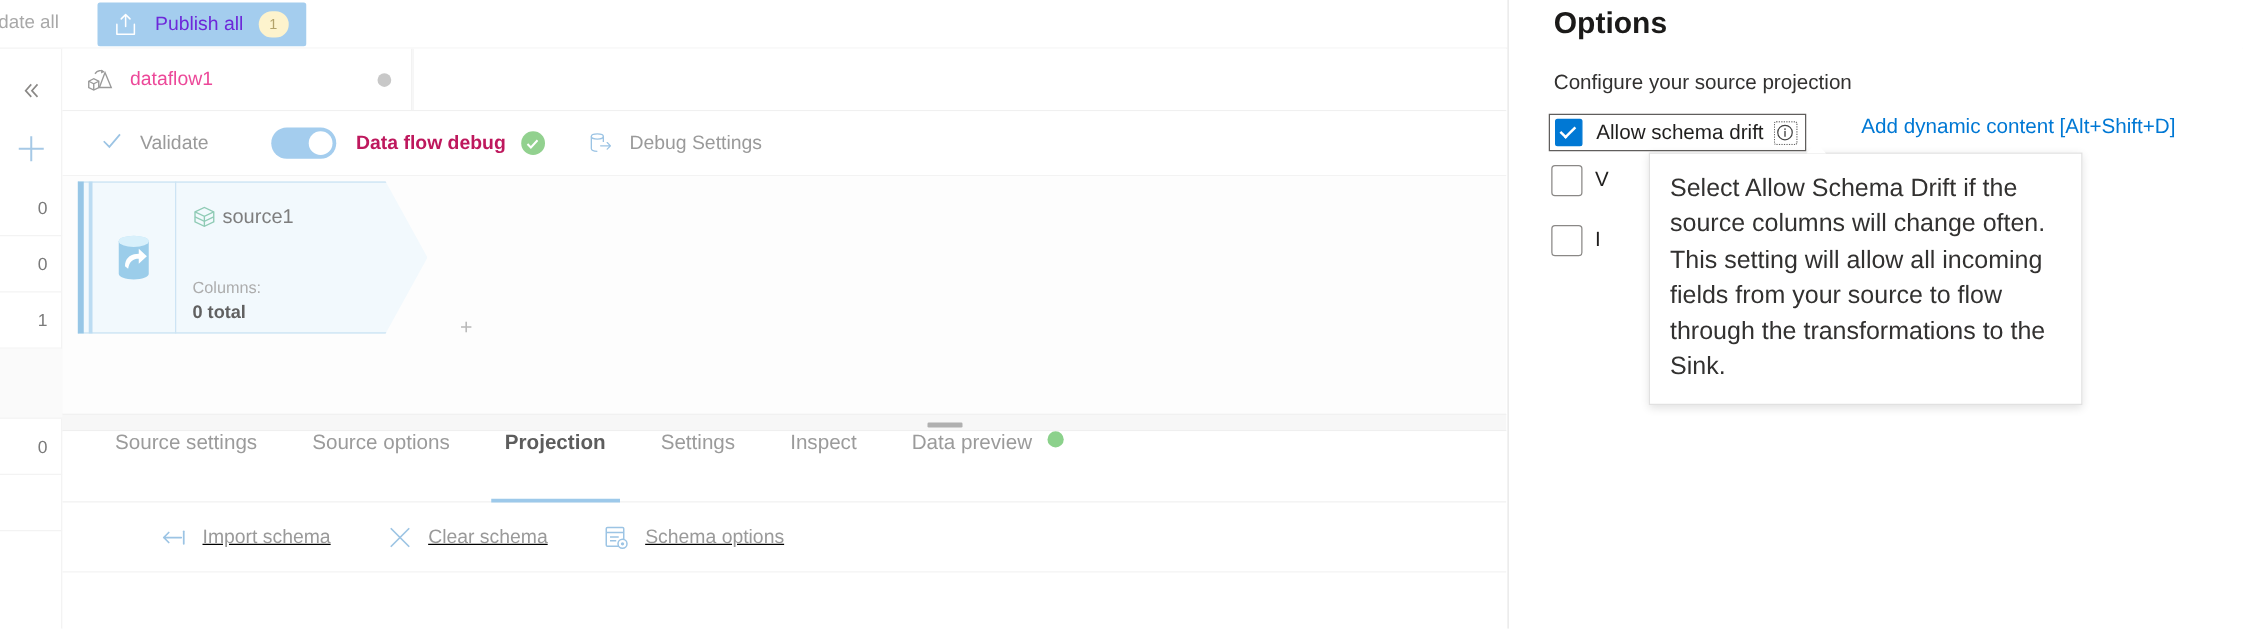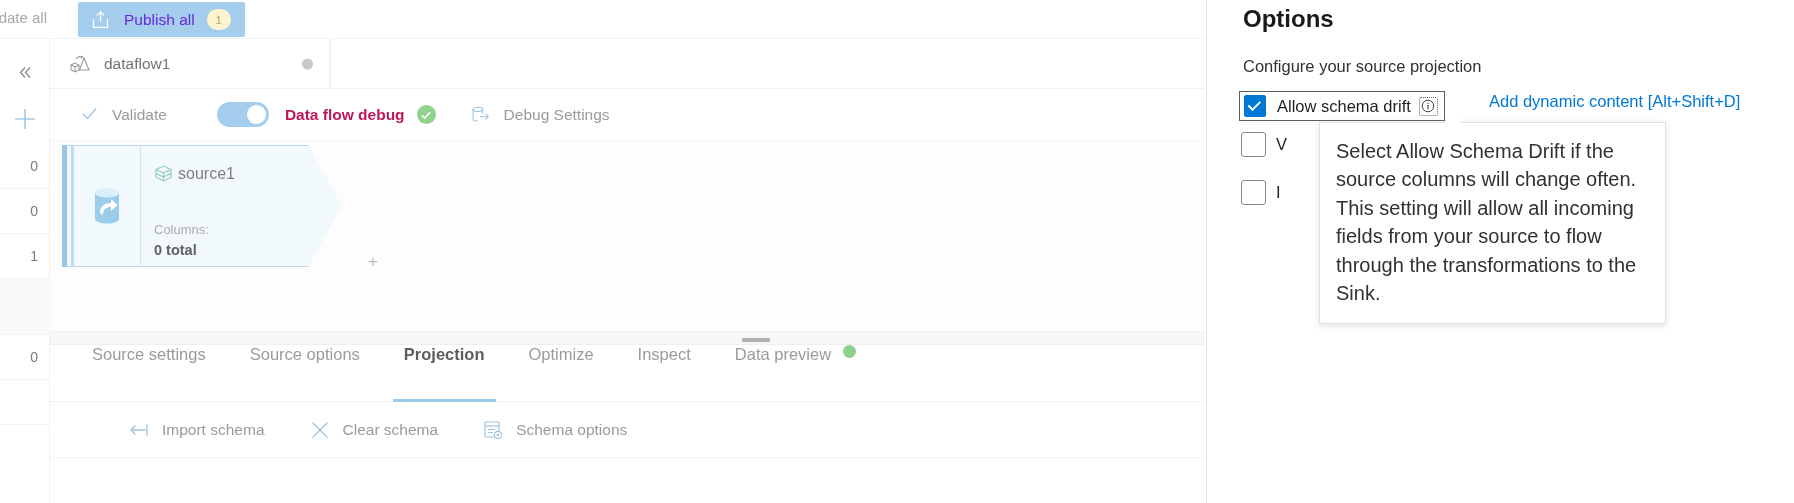--- a/index.html
+++ b/index.html
@@ -66,21 +66,21 @@
   .tabstrip {
     position: absolute; left: 50px; top: 39px; width: 1155px; height: 50px;
     background: #ffffff; border-bottom: 1px solid #f0f0f0;
   }
   .df-tab {
     position: absolute; left: 0; top: 0; width: 280px; height: 49px;
     display: flex; align-items: center; padding-left: 18px;
     border-right: 1px solid #eeeeee; background: #ffffff; cursor: pointer;
   }
   .df-tab-icon { width: 24px; height: 24px; margin-right: 12px; display:block; }
-  .df-tab-label { font-size: 15.5px; color: #737373; white-space: nowrap; }
+  .df-tab-label { font-size: 15.5px; color: #ec4899; white-space: nowrap; }
   .df-tab-dot {
     position: absolute; right: 16px; top: 50%; transform: translateY(-50%);
     width: 11px; height: 11px; border-radius: 50%; background: #c8c8c8;
   }
   .df-tab-empty {
     position: absolute; left: 280px; top: 0; right: 0; height: 49px;
     border-left: 1px solid #f4f4f4; background: #ffffff;
   }
 
   
@@ -180,20 +180,21 @@
   .ptab-dot {
     width: 13px; height: 13px; border-radius: 50%; background: #8bd18b;
     margin-left: 12px; flex: none;
   }
 
   
   .schemabar {
     position: absolute; left: 0; top: 57px; width: 1155px; height: 56px;
     display: flex; align-items: center; padding-left: 78px;
     border-bottom: 1px solid #f3f3f3;
+    text-decoration: underline;
   }
   .sb-item { display: flex; align-items: center; margin-right: 44px; cursor: pointer; }
   .sb-icon { width: 22px; height: 22px; margin-right: 12px; display: block; }
   .sb-text { font-size: 15.5px; color: #9a9a9a; white-space: nowrap; }
 
   
   .options-panel {
     position: absolute; left: 1206px; top: 0; width: 588px; height: 503px;
     background: #ffffff; border-left: 1px solid #e6e6e6;
   }
@@ -377,21 +378,21 @@
       <div class="ptab">
         <span>Source settings</span>
       </div>
       <div class="ptab">
         <span>Source options</span>
       </div>
       <div class="ptab active">
         <span>Projection</span>
       </div>
       <div class="ptab">
-        <span>Optimize</span>
+        <span>Settings</span>
       </div>
       <div class="ptab">
         <span>Inspect</span>
       </div>
       <div class="ptab">
         <span>Data preview</span>
         <span class="ptab-dot"></span>
       </div>
     </div>
 

